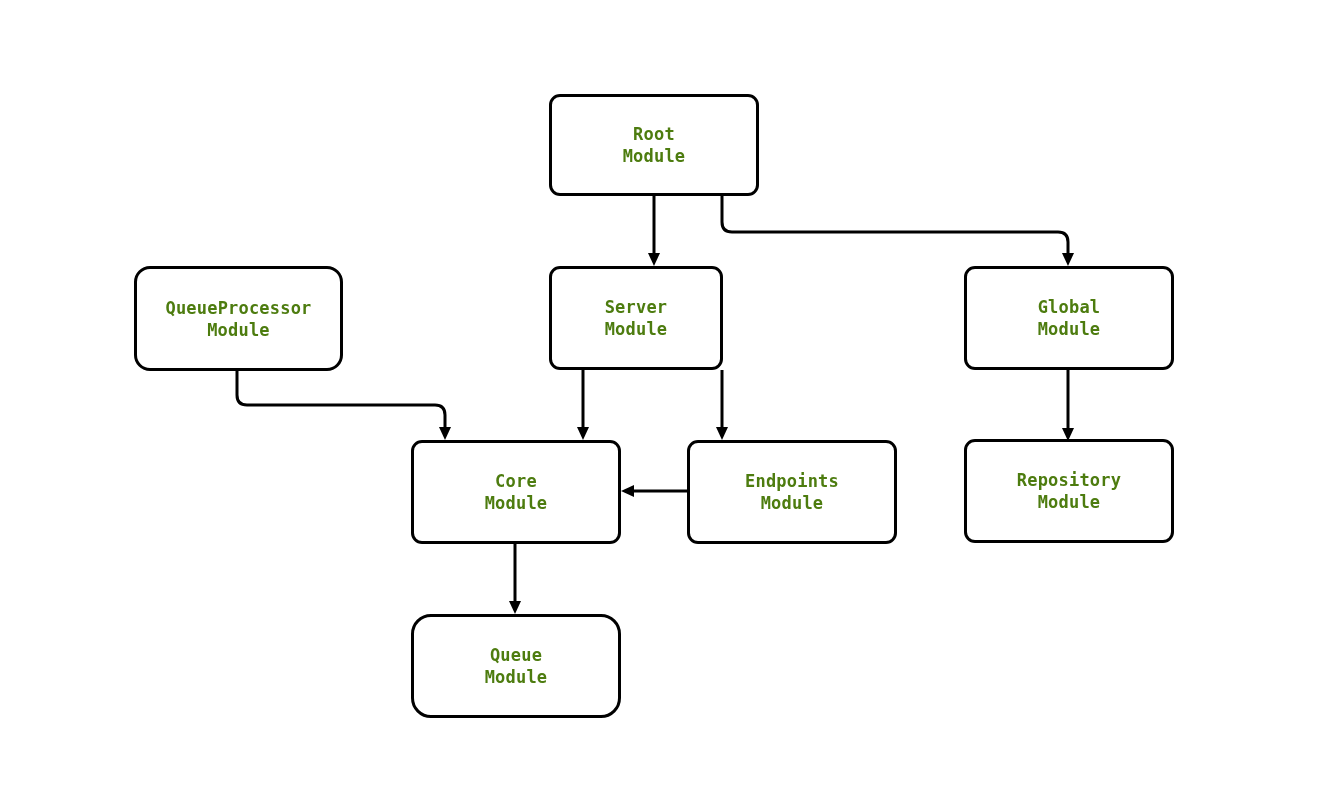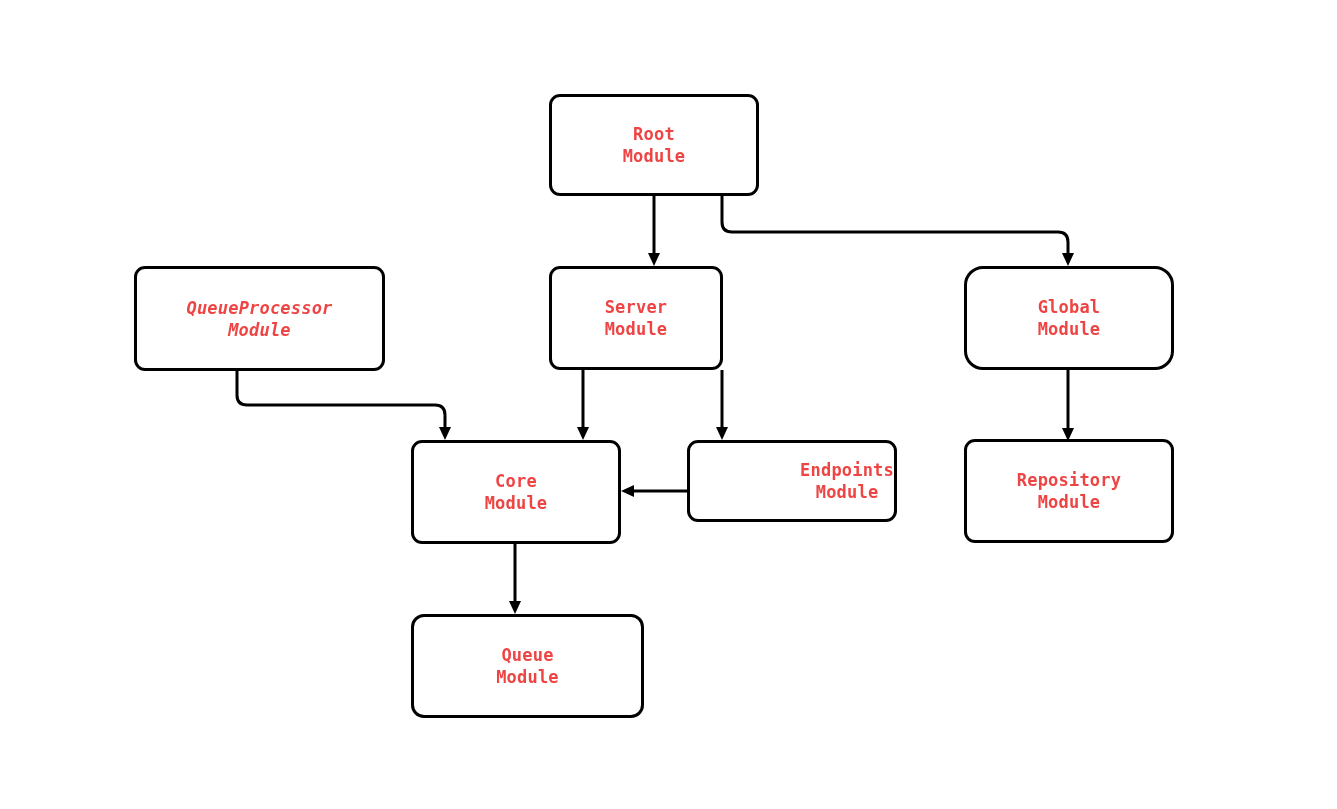--- a/index.html
+++ b/index.html
@@ -35,21 +35,21 @@
     display: flex;
     align-items: center;
     justify-content: center;
     text-align: center;
   }
   .node-label {
     font-family: "DejaVu Sans Mono", "Liberation Mono", monospace;
     font-size: 17px;
     font-weight: bold;
     line-height: 22px;
-    color: #ef4444;
+    color: #4d7c0f;
     white-space: pre-line;
     letter-spacing: 0.2px;
   }
 </style>
 </head>
 <body>
 
 <div id="canvas">
 
   <svg id="edge-layer" viewBox="0 0 1337 809" xmlns="http://www.w3.org/2000/svg">
@@ -68,43 +68,43 @@
         <path d="M 1068 370 L 1068 429" fill="none" stroke="#000000" stroke-width="3" stroke-linecap="butt" marker-end="url(#arrow-down)"></path>
         <path d="M 515 544 L 515 602" fill="none" stroke="#000000" stroke-width="3" stroke-linecap="butt" marker-end="url(#arrow-down)"></path>
       </g>
   </svg>
 
   <div id="nodes-group">
       <div class="node" style="left: 549px; top: 94px; width: 210px; height: 102px; border-width: 3px; border-color: rgb(0, 0, 0); border-radius: 11px; background: rgb(255, 255, 255);">
         <span class="node-label">Root
 Module</span>
       </div>
-      <div class="node" style="left: 134px; top: 266px; width: 251px; height: 105px; border-width: 3px; border-color: rgb(0, 0, 0); border-radius: 11px; background: rgb(255, 255, 255); font-style: italic;">
+      <div class="node" style="left: 134px; top: 266px; width: 209px; height: 105px; border-width: 3px; border-color: rgb(0, 0, 0); border-radius: 16px; background: rgb(255, 255, 255);">
         <span class="node-label">QueueProcessor
 Module</span>
       </div>
       <div class="node" style="left: 549px; top: 266px; width: 174px; height: 104px; border-width: 3px; border-color: rgb(0, 0, 0); border-radius: 11px; background: rgb(255, 255, 255);">
         <span class="node-label">Server
 Module</span>
       </div>
-      <div class="node" style="left: 964px; top: 266px; width: 210px; height: 104px; border-width: 3px; border-color: rgb(0, 0, 0); border-radius: 19px; background: rgb(255, 255, 255);">
+      <div class="node" style="left: 964px; top: 266px; width: 210px; height: 104px; border-width: 3px; border-color: rgb(0, 0, 0); border-radius: 11px; background: rgb(255, 255, 255);">
         <span class="node-label">Global
 Module</span>
       </div>
       <div class="node" style="left: 411px; top: 440px; width: 210px; height: 104px; border-width: 3px; border-color: rgb(0, 0, 0); border-radius: 11px; background: rgb(255, 255, 255);">
         <span class="node-label">Core
 Module</span>
       </div>
-      <div class="node" style="left: 687px; top: 440px; width: 210px; height: 82px; border-width: 3px; border-color: rgb(0, 0, 0); border-radius: 11px; background: rgb(255, 255, 255); justify-content: flex-end;">
+      <div class="node" style="left: 687px; top: 440px; width: 210px; height: 104px; border-width: 3px; border-color: rgb(0, 0, 0); border-radius: 11px; background: rgb(255, 255, 255);">
         <span class="node-label">Endpoints
 Module</span>
       </div>
       <div class="node" style="left: 964px; top: 439px; width: 210px; height: 104px; border-width: 3px; border-color: rgb(0, 0, 0); border-radius: 11px; background: rgb(255, 255, 255);">
         <span class="node-label">Repository
 Module</span>
       </div>
-      <div class="node" style="left: 411px; top: 614px; width: 233px; height: 104px; border-width: 3px; border-color: rgb(0, 0, 0); border-radius: 13px; background: rgb(255, 255, 255);">
+      <div class="node" style="left: 411px; top: 614px; width: 210px; height: 104px; border-width: 3px; border-color: rgb(0, 0, 0); border-radius: 20px; background: rgb(255, 255, 255);">
         <span class="node-label">Queue
 Module</span>
       </div>
     </div>
 
 </div>
 
 </body></html>

